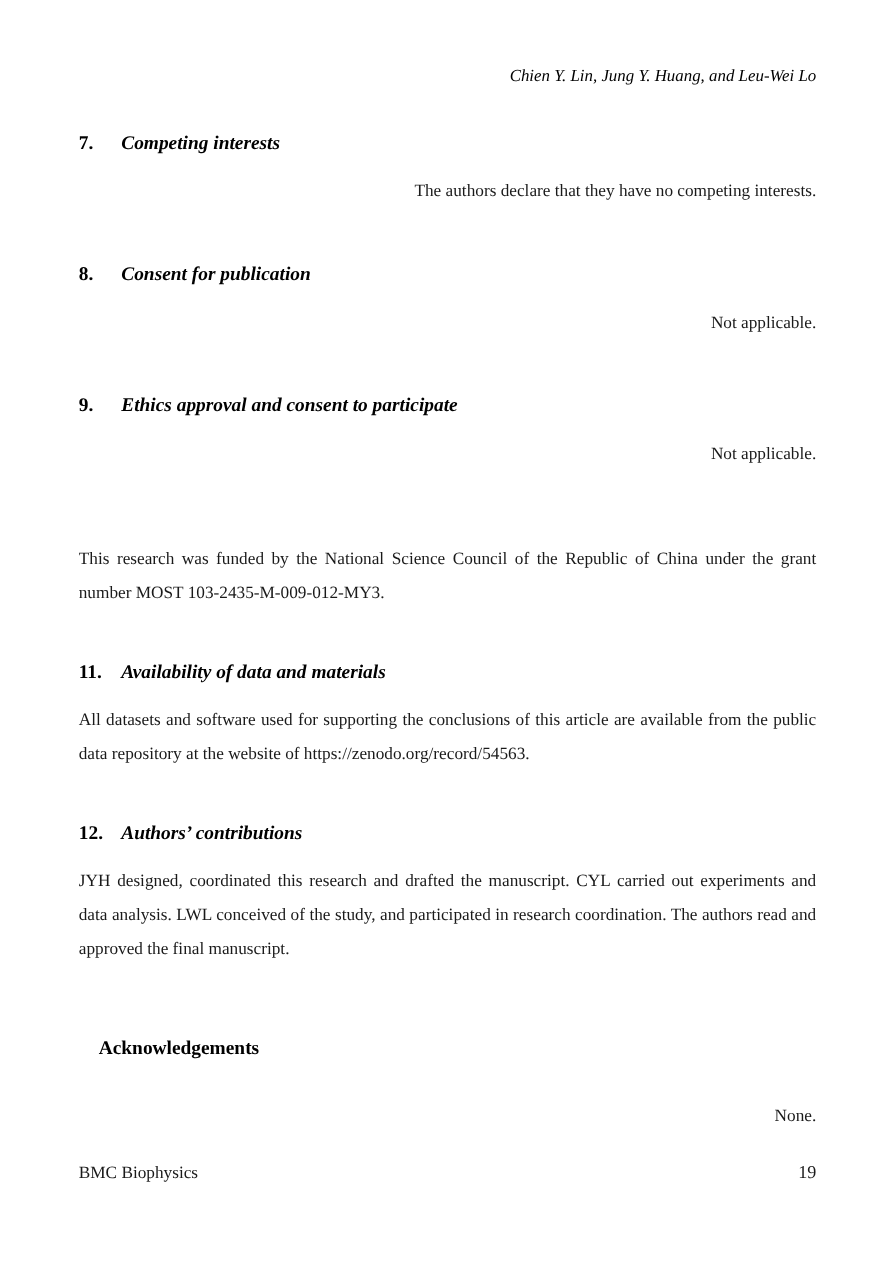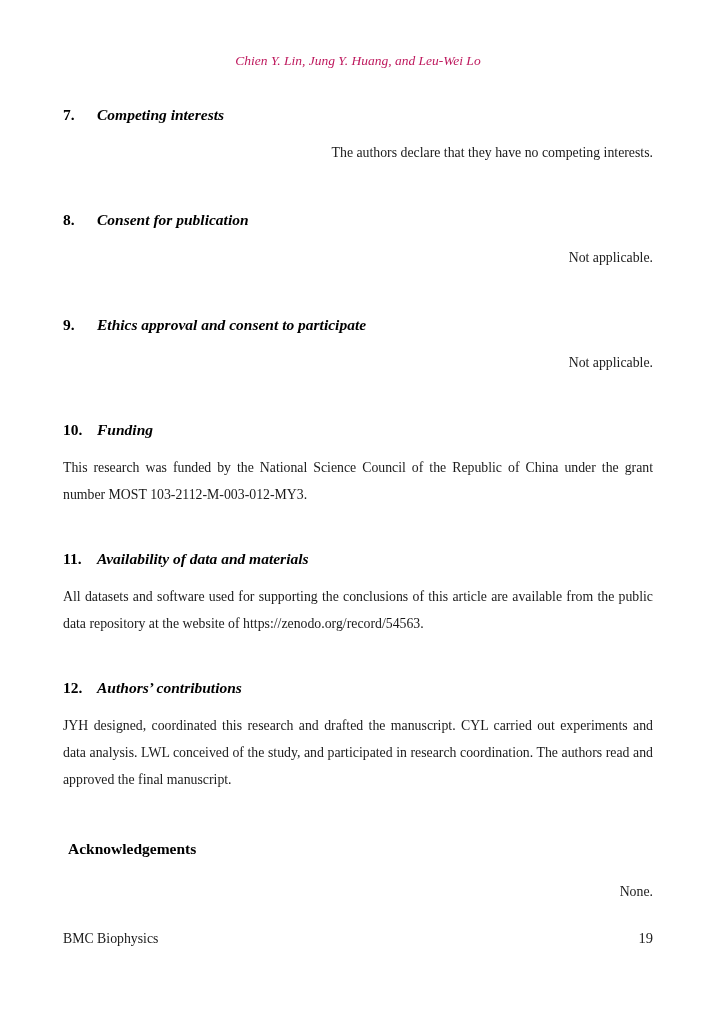--- a/index.html
+++ b/index.html
@@ -18,25 +18,25 @@
     color: #1a1a1a;
     box-sizing: border-box;
   }
 
   
   .running-head {
     position: absolute;
     top: 52px;
     left: 63px;
     right: 64px;
-    text-align: center;
+    text-align: right;
     font-style: italic;
     font-size: 13.5px;
     line-height: 18px;
-    color: #be185d;
+    color: #000000;
     white-space: nowrap;
   }
 
   
   .content {
     position: absolute;
     top: 104px;
     left: 63px;
     width: 590px;
   }
@@ -61,21 +61,21 @@
 
   .section-heading .title {
     font-weight: bold;
     font-style: italic;
   }
 
   .plain-heading {
     font-weight: bold;
     font-size: 15.5px;
     line-height: 21px;
-    margin: 5px;
+    margin: 16px;
     color: #000000;
   }
 
   
   .para {
     font-size: 13.8px;
     line-height: 27px;
     margin: 0;
     color: #1a1a1a;
     text-align: right;
@@ -139,26 +139,22 @@
 
     <div class="section-heading">
       <span class="num">9.</span>
       <span class="title">Ethics approval and consent to participate</span>
     </div>
     <div class="gap-after-heading"></div>
     <p class="para">Not applicable.</p>
 
     <div class="gap-section"></div>
 
-    <div class="section-heading">
-      <span class="num">10.</span>
-      <span class="title">Funding</span>
-    </div>
     <div class="gap-after-heading"></div>
-    <p class="para justify">This research was funded by the National Science Council of the Republic of China under the grant number MOST 103-2112-M-003-012-MY3.</p>
+    <p class="para justify">This research was funded by the National Science Council of the Republic of China under the grant number MOST 103-2435-M-009-012-MY3.</p>
 
     <div class="gap-section-sm"></div>
 
     <div class="section-heading">
       <span class="num">11.</span>
       <span class="title">Availability of data and materials</span>
     </div>
     <div class="gap-after-heading"></div>
     <p class="para justify">All datasets and software used for supporting the conclusions of this article are available from the public data repository at the website of https://zenodo.org/record/54563.</p>
 

